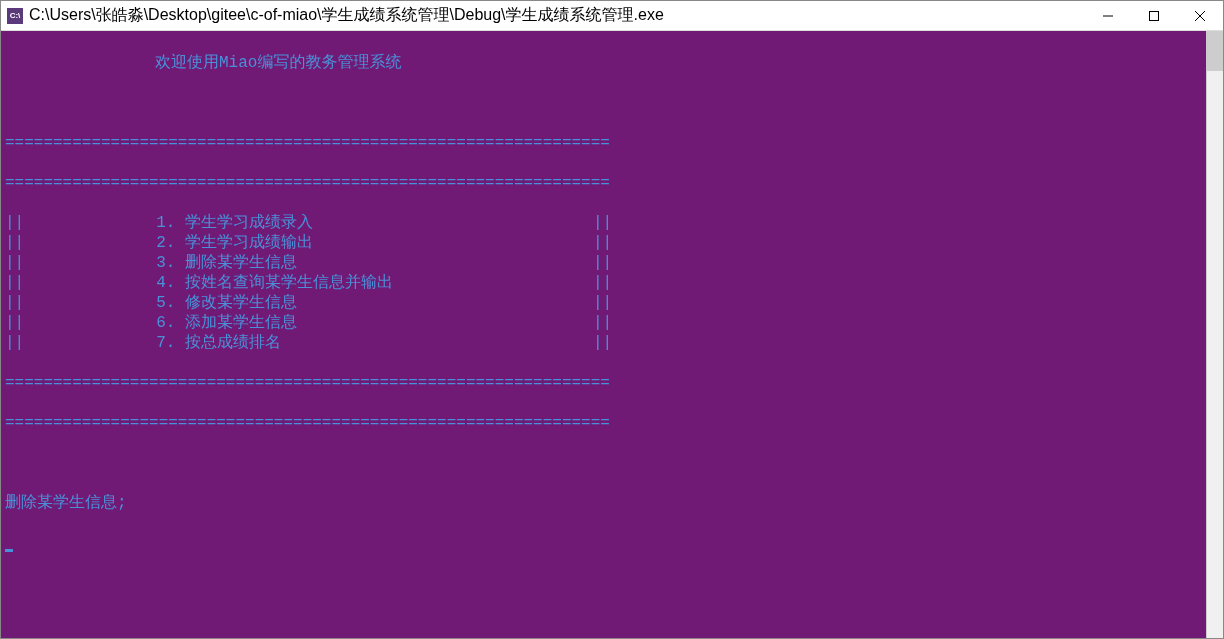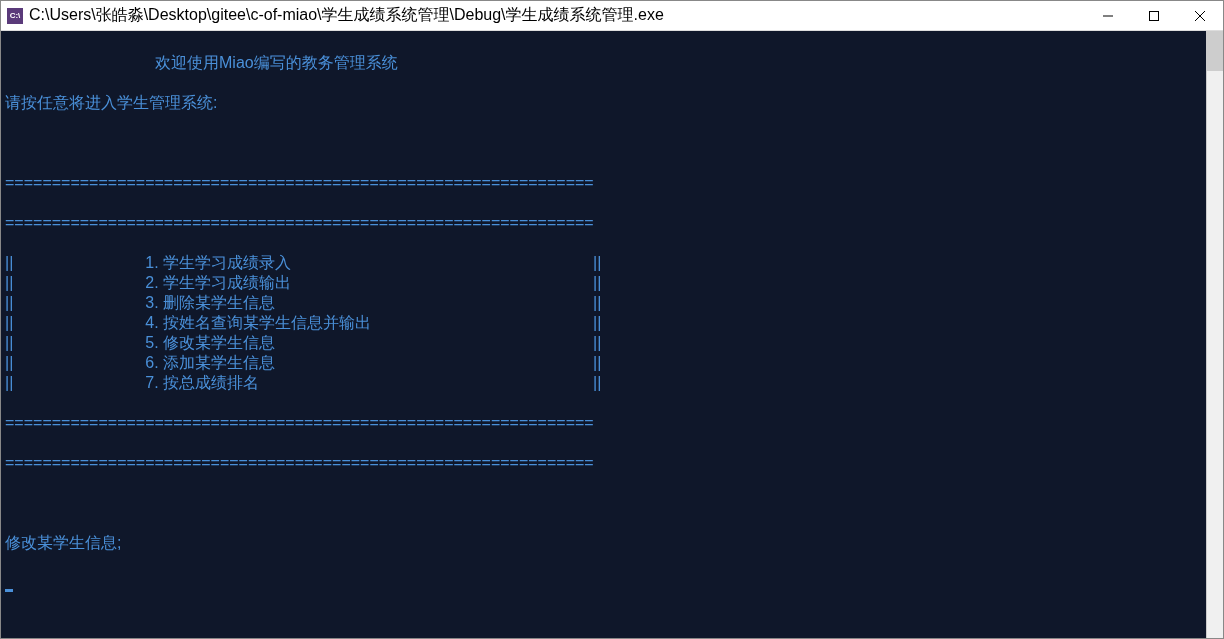--- a/index.html
+++ b/index.html
@@ -68,23 +68,23 @@
       height: 10px;
     }
     .content-area {
       flex: 1;
       display: flex;
       background: #f5e99d;
       position: relative;
     }
     .console {
       flex: 1;
-      background: #0f172a;
+      background: #701a75;
       color: #4a90d9;
-      font-family: Liberation Sans, sans-serif;
+      font-family: Liberation Mono, monospace;
       font-size: 16px;
       line-height: 20px;
       padding: 2px 4px;
       white-space: pre;
       overflow: hidden;
     }
     .scrollbar {
       width: 17px;
       background: #f0f0f0;
       position: relative;
@@ -132,28 +132,27 @@
         <svg viewBox="0 0 10 10">
             <line x1="0" y1="0" x2="10" y2="10" stroke="#000" stroke-width="1"></line>
             <line x1="10" y1="0" x2="0" y2="10" stroke="#000" stroke-width="1"></line>
           </svg>
       </div>
     </div>
   </div>
   <div class="content-area">
     <div class="console">
 <div class="welcome-line">欢迎使用Miao编写的教务管理系统</div>
-<div>请按任意将进入学生管理系统:</div>
 <div>&nbsp;</div>
 <div>===============================================================</div>
 <div>===============================================================</div>
 <div id="menu-container"><div style="position: relative;"><span>||</span><span style="padding-left: 132px;">1. 学生学习成绩录入</span><span style="position: absolute; left: 588px;">||</span></div><div style="position: relative;"><span>||</span><span style="padding-left: 132px;">2. 学生学习成绩输出</span><span style="position: absolute; left: 588px;">||</span></div><div style="position: relative;"><span>||</span><span style="padding-left: 132px;">3. 删除某学生信息</span><span style="position: absolute; left: 588px;">||</span></div><div style="position: relative;"><span>||</span><span style="padding-left: 132px;">4. 按姓名查询某学生信息并输出</span><span style="position: absolute; left: 588px;">||</span></div><div style="position: relative;"><span>||</span><span style="padding-left: 132px;">5. 修改某学生信息</span><span style="position: absolute; left: 588px;">||</span></div><div style="position: relative;"><span>||</span><span style="padding-left: 132px;">6. 添加某学生信息</span><span style="position: absolute; left: 588px;">||</span></div><div style="position: relative;"><span>||</span><span style="padding-left: 132px;">7. 按总成绩排名</span><span style="position: absolute; left: 588px;">||</span></div></div>
 <div>===============================================================</div>
 <div>===============================================================</div>
 <div>&nbsp;</div>
-<div>修改某学生信息;</div>
+<div>删除某学生信息;</div>
 <div><span class="cursor"></span></div>
     </div>
     <div class="scrollbar">
       <div class="scroll-thumb"></div>
     </div>
   </div>
 </div>
 
 </body></html>

